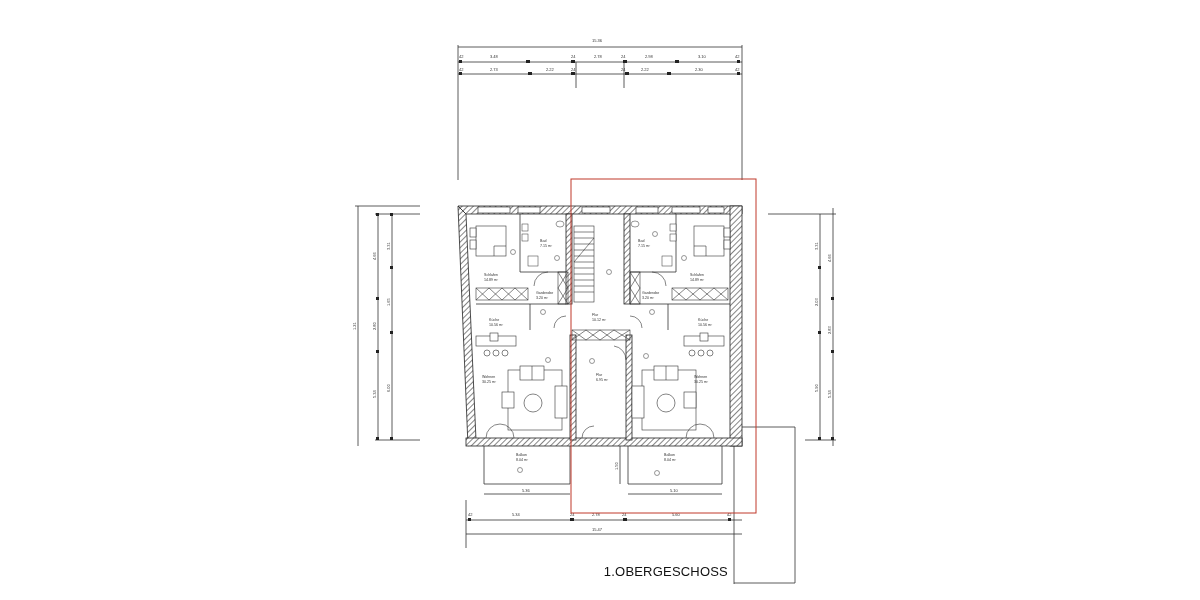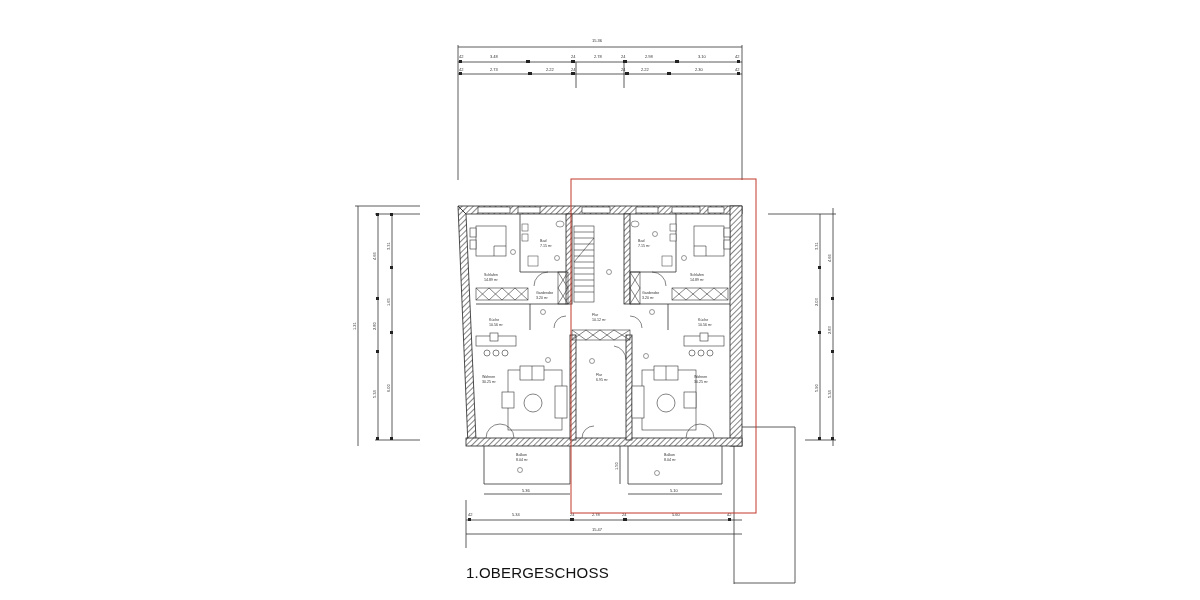--- a/index.html
+++ b/index.html
@@ -1,18 +1,18 @@
 <!DOCTYPE html>
 <html><head>
 <meta charset="utf-8">
 <style>
   html,body{margin:0;padding:0;background:#ffffff;}
   body{width:1200px;height:600px;position:relative;overflow:hidden;font-family:"Liberation Sans",sans-serif;}
   #plan{position:absolute;left:0;top:0;width:1200px;height:600px;}
-  .title{position:absolute;left:466px;top:564px;width:220px;text-align:left;font-size:15px;color:#111;letter-spacing:0.2px;}
+  .title{position:absolute;left:508px;top:564px;width:220px;text-align:right;font-size:13px;color:#111;letter-spacing:0.2px;}
   .dim{font-family:"Liberation Sans",sans-serif;font-size:4px;fill:#333;}
   .lbl{font-family:"Liberation Sans",sans-serif;font-size:3.6px;fill:#333;}
 </style>
 </head>
 <body>
 
 <svg id="plan" viewBox="0 0 1200 600" xmlns="http://www.w3.org/2000/svg">
   <defs>
     <pattern id="hatch" width="4" height="4" patternUnits="userSpaceOnUse" patternTransform="rotate(45)">
       <rect width="4" height="4" fill="#fff"></rect>

